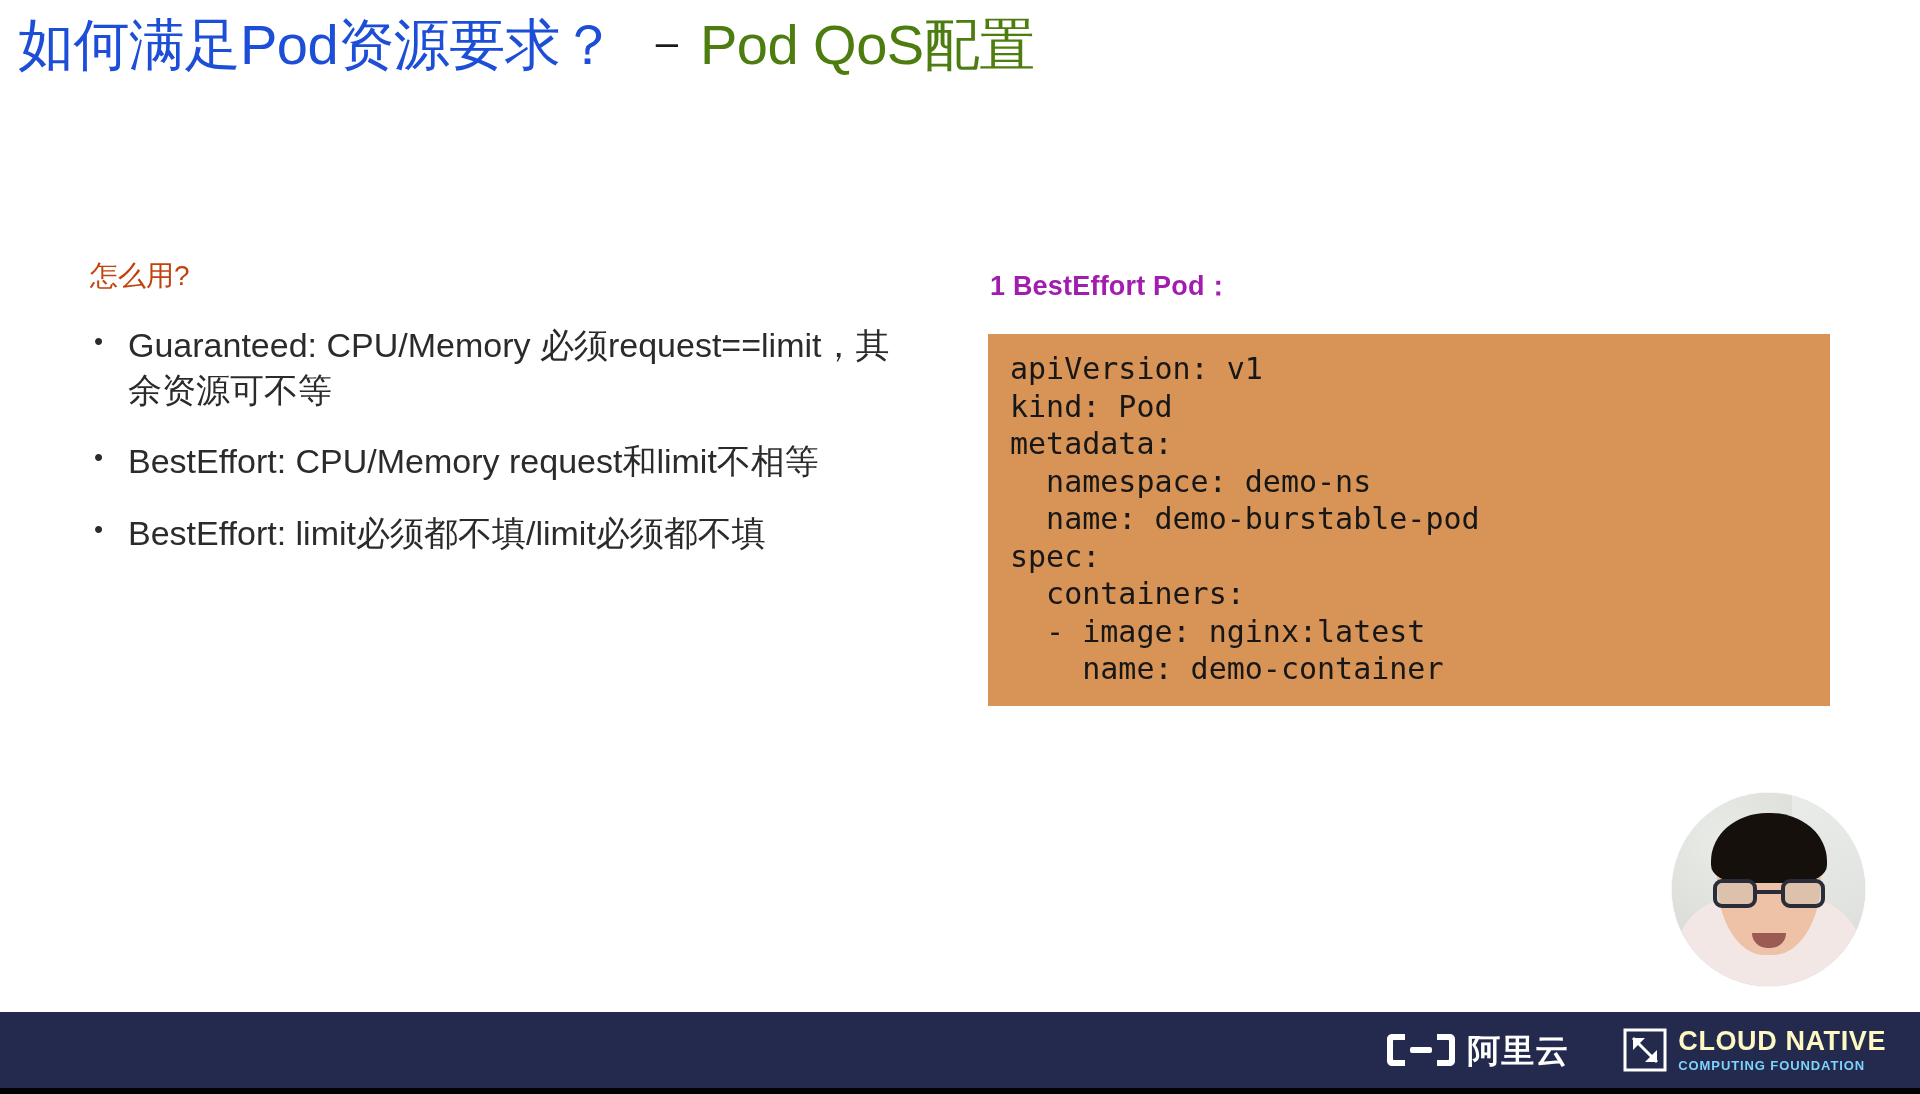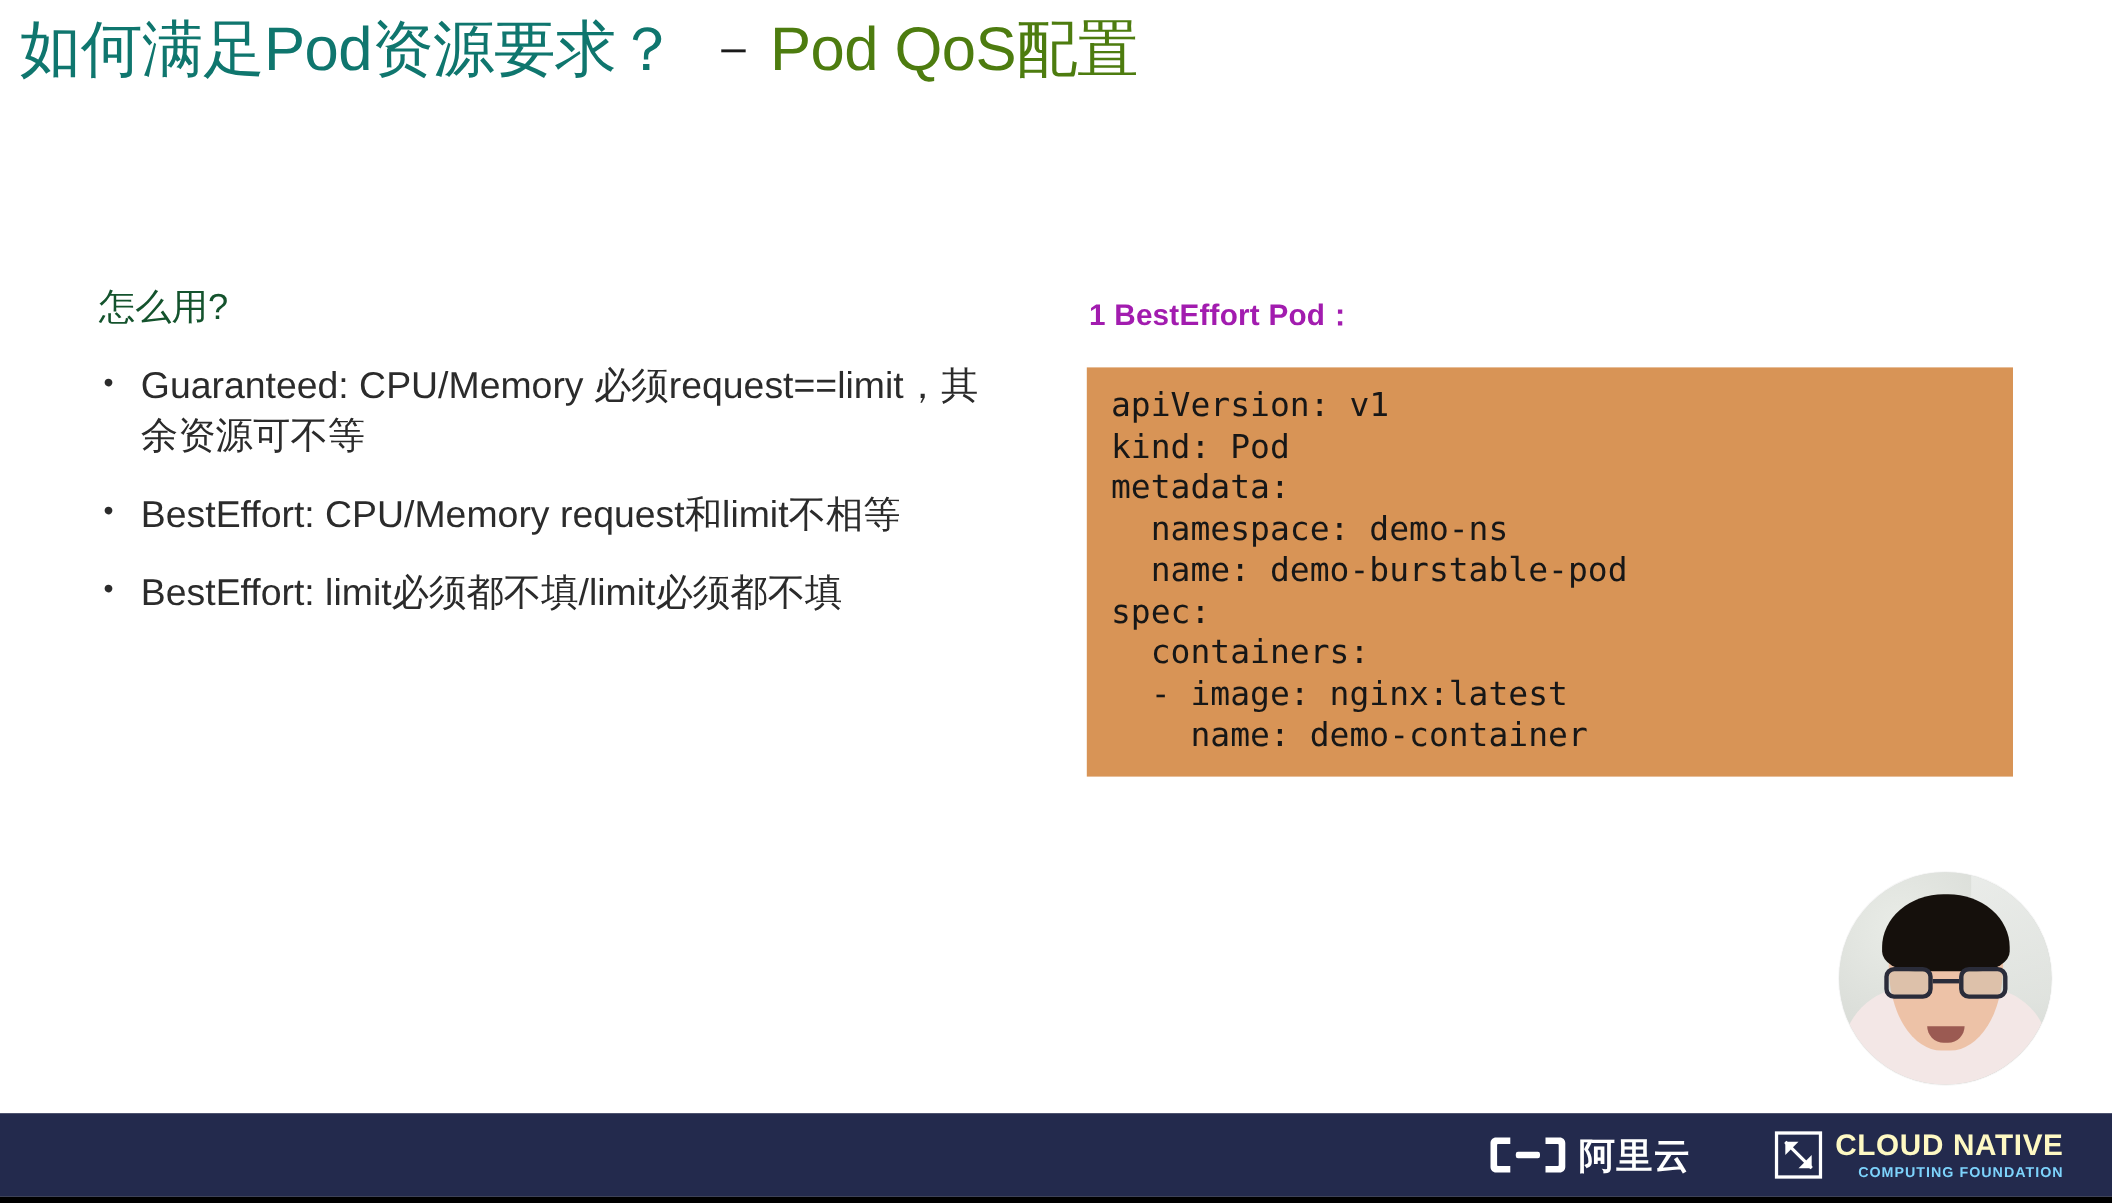--- a/index.html
+++ b/index.html
@@ -22,21 +22,21 @@
     position: absolute;
     left: 18px;
     top: 8px;
     display: flex;
     align-items: baseline;
     white-space: nowrap;
   }
   .title-main {
     font-size: 56px;
     font-weight: 400;
-    color: #0f766e;
+    color: #1d4ed8;
     letter-spacing: -0.5px;
   }
   .title-sep {
     font-size: 40px;
     color: #1a1a1a;
     margin: 0 22px 0 40px;
     position: relative;
     top: -8px;
   }
   .title-sub {
@@ -47,23 +47,23 @@
   }
 
   
   #left-col {
     position: absolute;
     left: 90px;
     top: 258px;
     width: 810px;
   }
   .lead-question {
-    font-size: 33px;
+    font-size: 28px;
     line-height: 1.25;
-    color: #14532d;
+    color: #c2410c;
     margin-bottom: 30px;
   }
   .bullet-list {
     list-style: none;
     margin: 0;
     padding: 0;
   }
   .bullet-item {
     position: relative;
     padding-left: 38px;
@@ -227,23 +227,22 @@
     position: absolute;
     left: 0;
     bottom: 0;
     width: 1920px;
     height: 6px;
     background: #000000;
   }
   .logo-group {
     display: flex;
     align-items: center;
-    gap: 76px;
-    margin-right: 44px;
-    text-align: right;
+    gap: 54px;
+    margin-right: 34px;
   }
   .ali-logo {
     display: flex;
     align-items: center;
     gap: 10px;
   }
   .ali-mark {
     display: block;
   }
   .ali-text {

